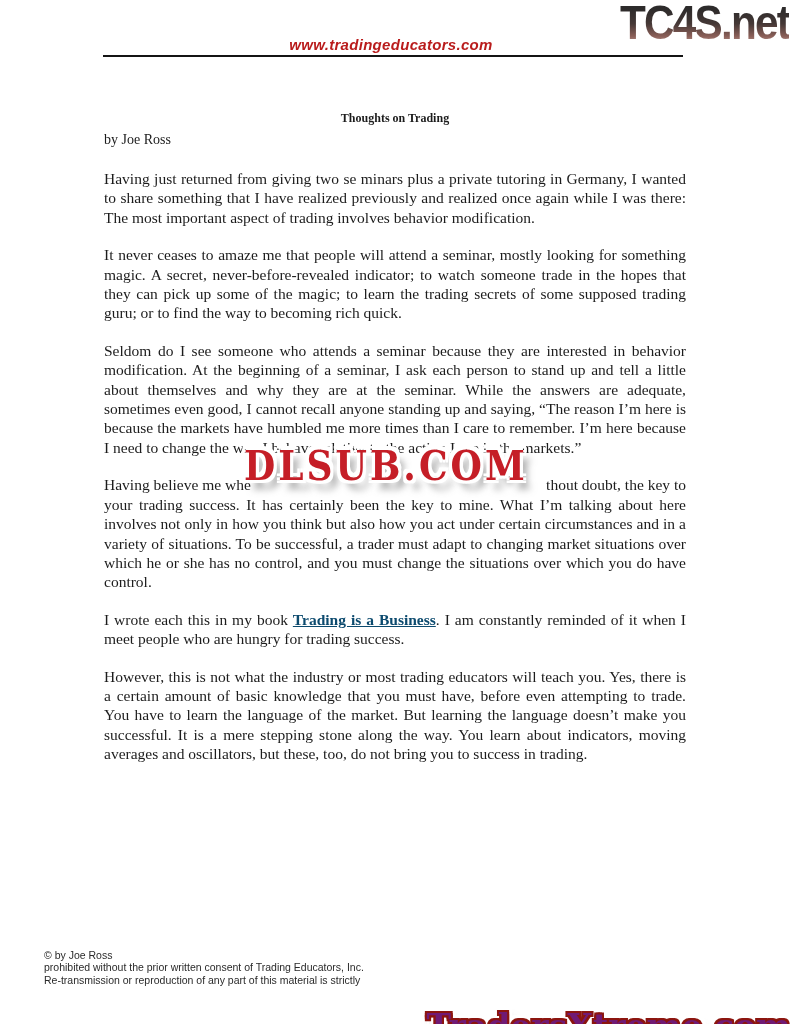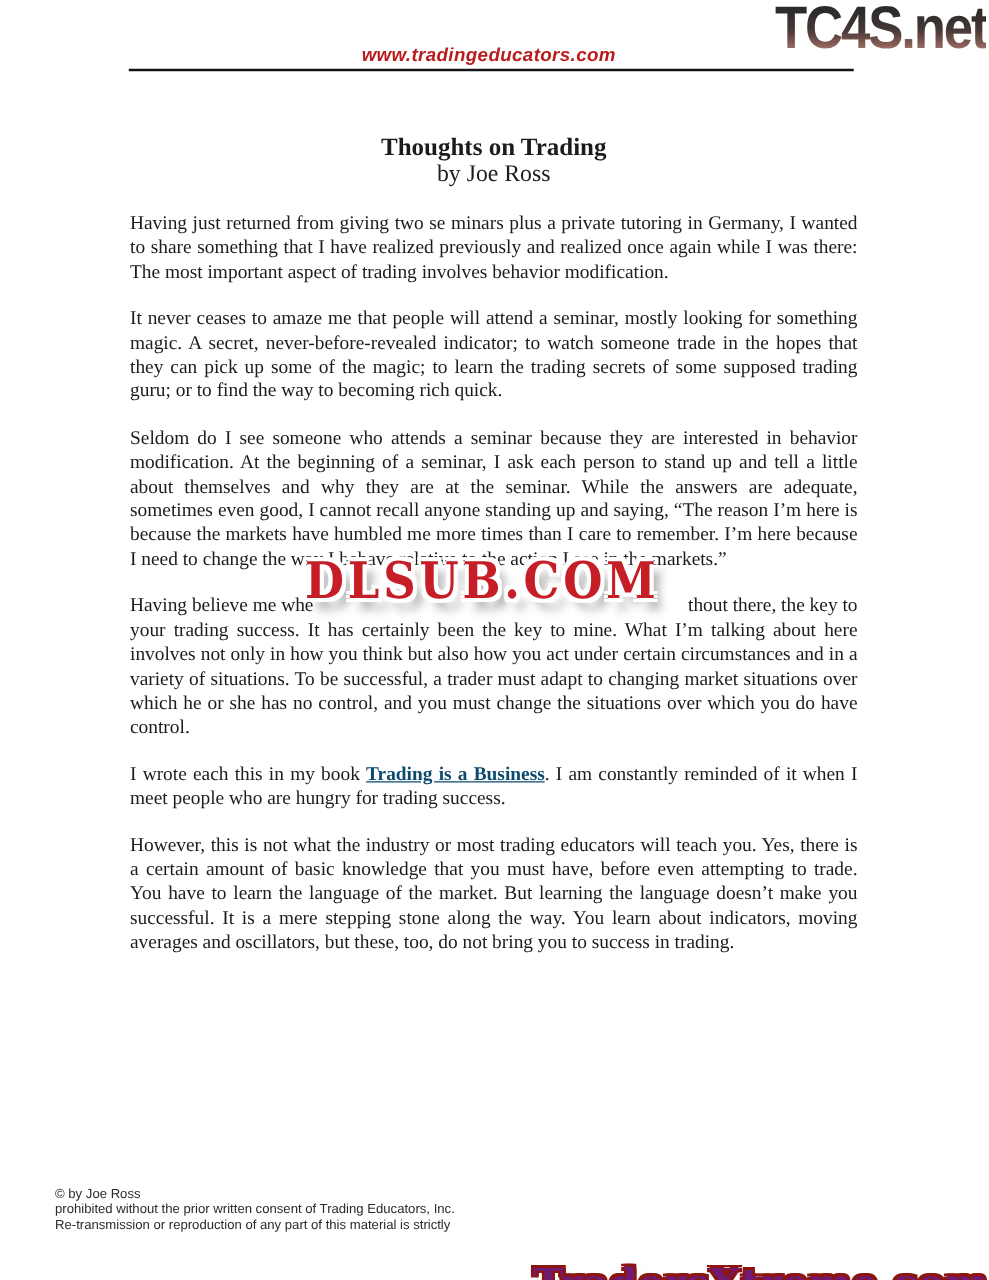--- a/index.html
+++ b/index.html
@@ -26,22 +26,22 @@
     font-family:"Liberation Sans", sans-serif;
     font-weight:700; font-size:48px; line-height:44px;
     letter-spacing:-2px; white-space:nowrap;
     transform:scaleX(0.88); transform-origin:100% 0;
     background:linear-gradient(to bottom, #2d2b2b 18%, #453836 52%, #8a5f58 80%, #c3a19a 100%);
     -webkit-background-clip:text; background-clip:text; color:transparent;
   }
 
   
   .content { position:absolute; left:104px; top:106px; width:582px; }
-  .doc-title { text-align:center; font-weight:bold; font-size:20px; line-height:24px; }
-  .byline   { text-align:center; font-size:19px; line-height:20px; margin:0 0 19px 0; }
+  .doc-title { text-align:center; font-weight:bold; font-size:12px; line-height:24px; }
+  .byline   { font-size:14px; line-height:20px; margin:0 0 19px 0; }
   .para {
     font-size:15.5px; line-height:19.4px; text-align:justify;
     margin:0 0 18px 0; position:relative;
   }
   .p4-line1 { display:flex; justify-content:space-between; }
   .book-link { color:#0c4a6e; font-weight:bold; text-decoration:underline; cursor:pointer; }
 
   
   .wm-dlsub {
     position:absolute; left:140px; top:-30px; z-index:5;
@@ -92,21 +92,21 @@
 
     <div class="para">Having just returned from giving two se minars plus a private tutoring in Germany, I wanted to share something that I have realized previously and realized once again while I was there: The most important aspect of trading involves behavior modification.</div>
 
     <div class="para">It never ceases to amaze me that people will attend a seminar, mostly looking for something magic. A secret, never-before-revealed indicator; to watch someone trade in the hopes that they can pick up some of the magic; to learn the trading secrets of some supposed trading guru; or to find the way to becoming rich quick.</div>
 
     <div class="para">Seldom do I see someone who attends a seminar because they are interested in behavior modification. At the beginning of a seminar, I ask each person to stand up and tell a little about themselves and why they are at the seminar. While the answers are adequate, sometimes even good, I cannot recall anyone standing up and saying, “The reason I’m here is because the markets have humbled me more times than I care to remember. I’m here because I need to change the way I behave relative to the action I see in the markets.”</div>
 
     <div class="para">
       <div class="p4-line1">
         <span>Having believe me whe</span>
-        <span>thout there, the key to</span>
+        <span>thout doubt, the key to</span>
       </div>
       <span>your trading success. It has certainly been the key to mine. What I’m talking about here involves not only in how you think but also how you act under certain circumstances and in a variety of situations. To be successful, a trader must adapt to changing market situations over which he or she has no control, and you must change the situations over which you do have control.</span>
       <div class="wm-dlsub">DLSUB.COM</div>
     </div>
 
     <div class="para">
       <span>I wrote each this in my book </span><a class="book-link">Trading is a Business</a><span>. I am constantly reminded of it when I meet people who are hungry for trading success.</span>
     </div>
 
     <div class="para">However, this is not what the industry or most trading educators will teach you. Yes, there is a certain amount of basic knowledge that you must have, before even attempting to trade. You have to learn the language of the market. But learning the language doesn’t make you successful. It is a mere stepping stone along the way. You learn about indicators, moving averages and oscillators, but these, too, do not bring you to success in trading.</div>

